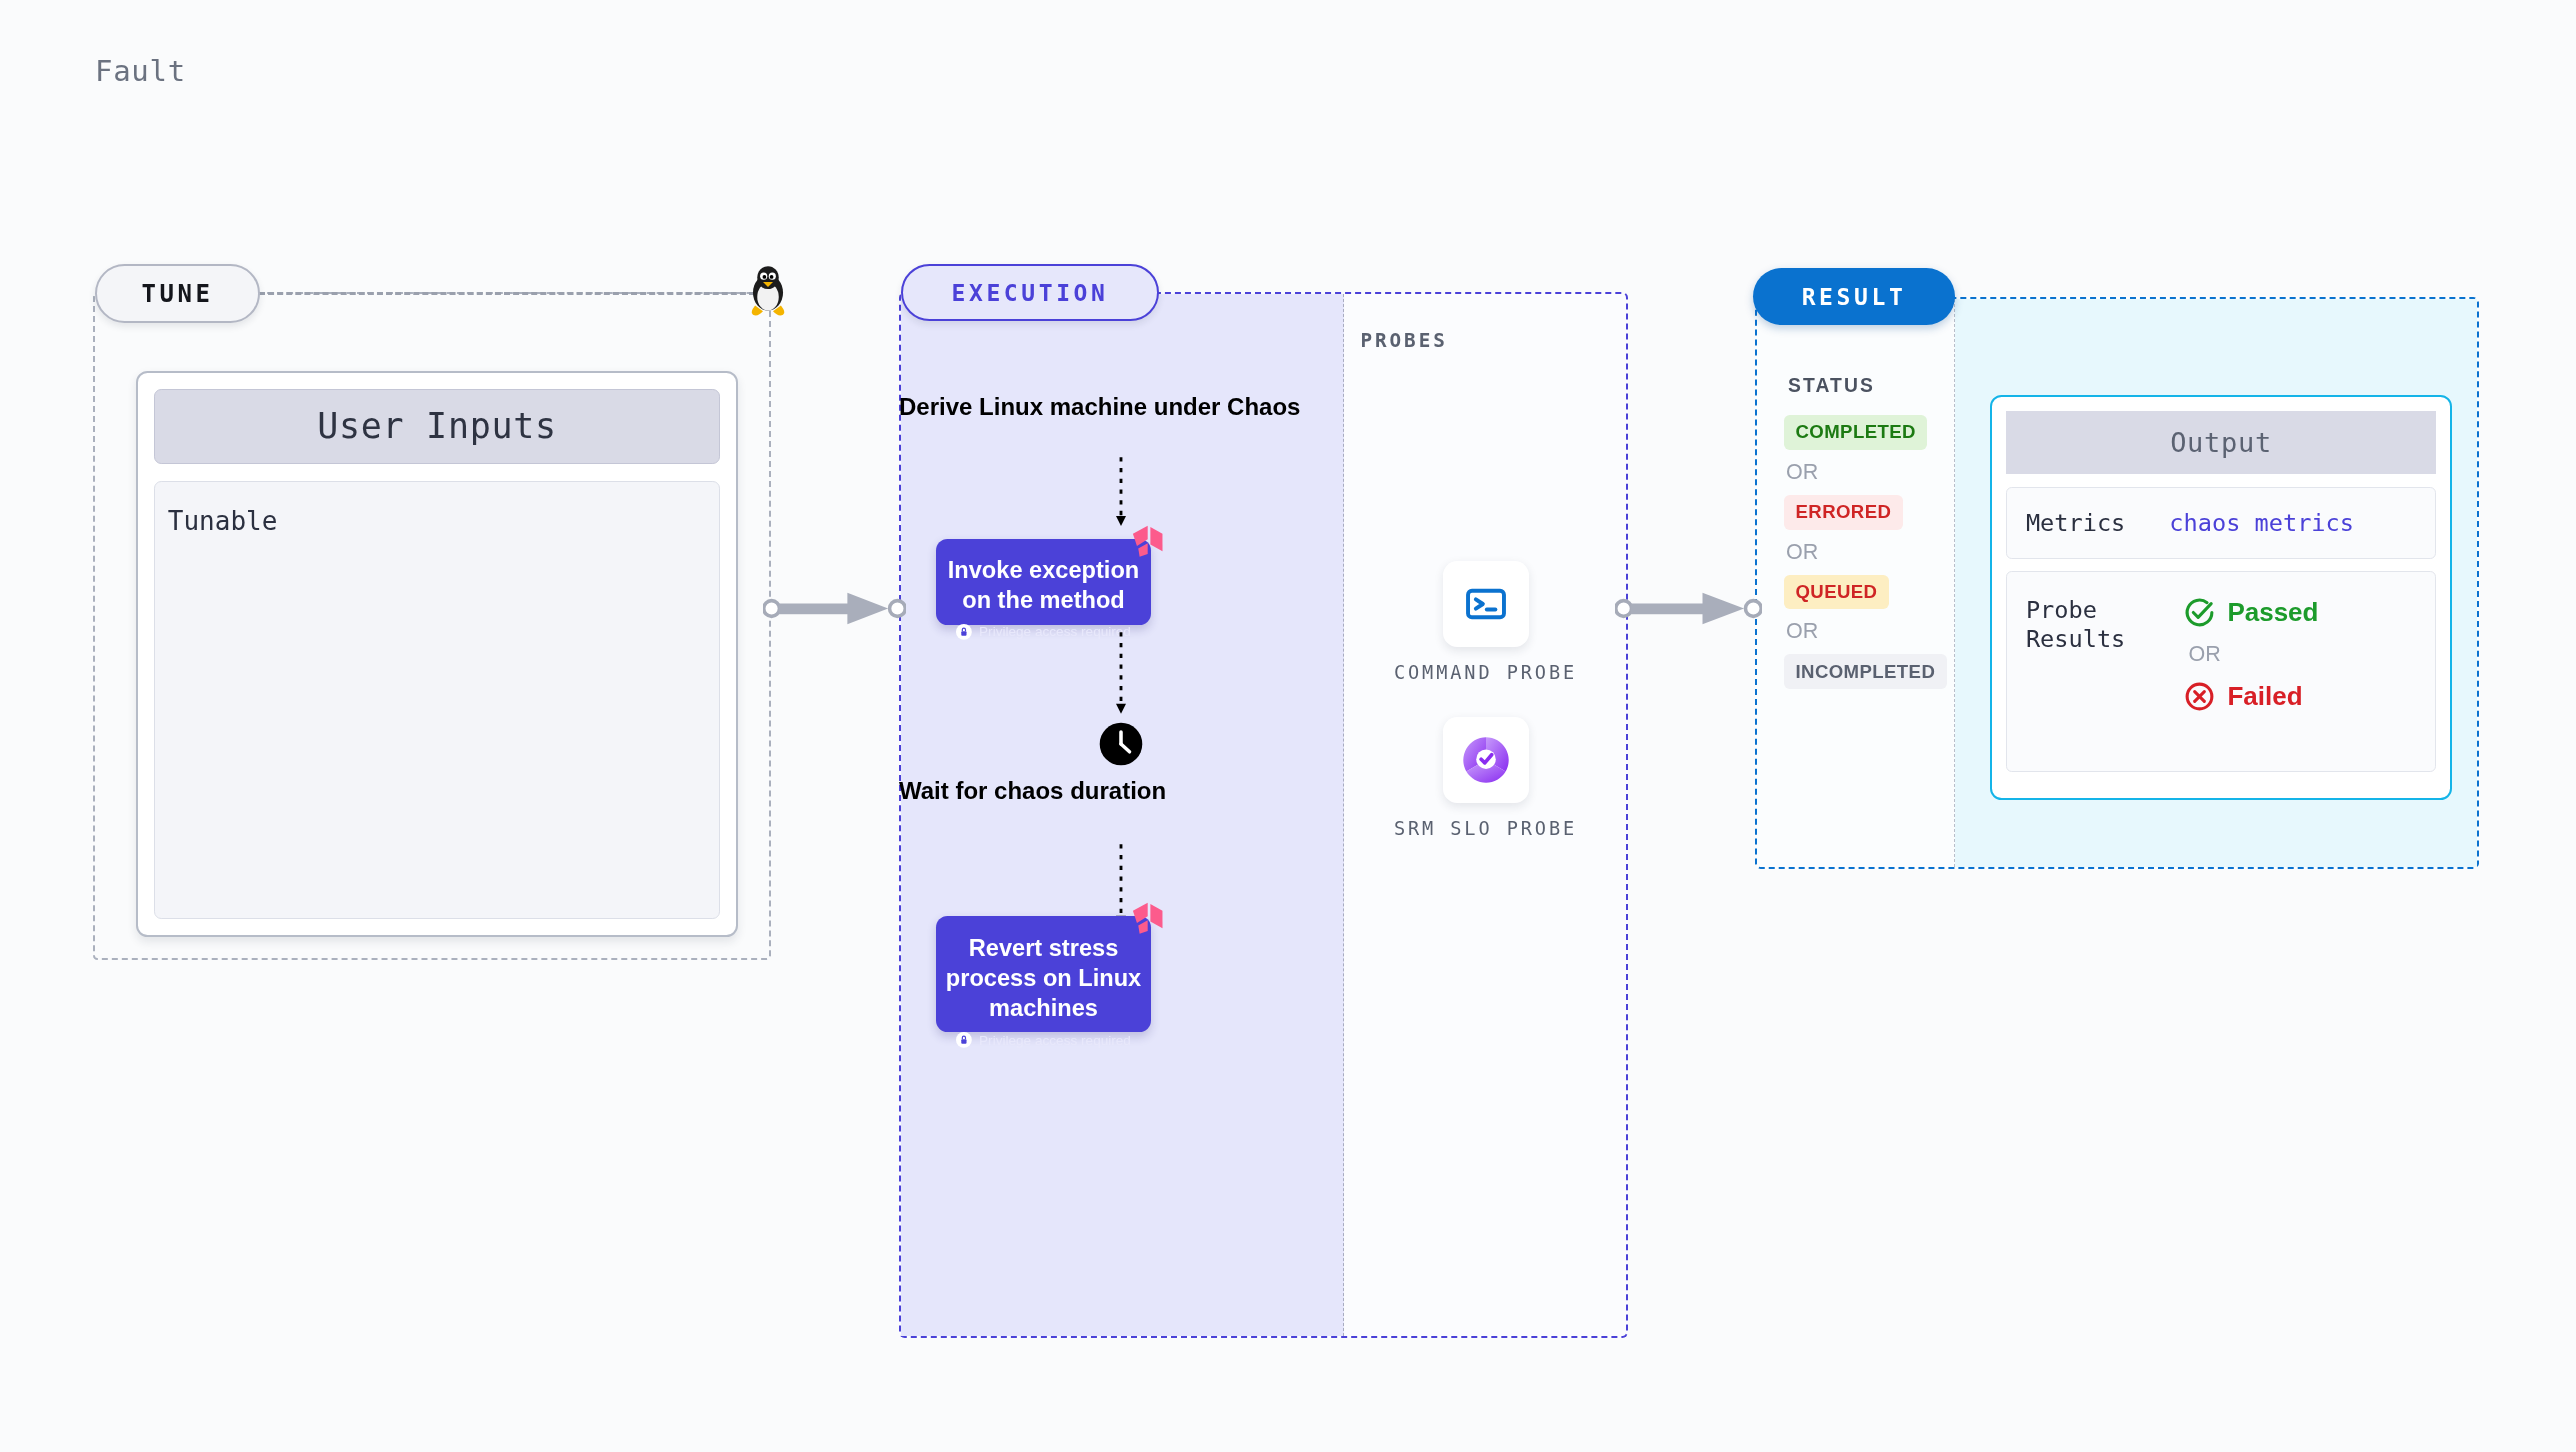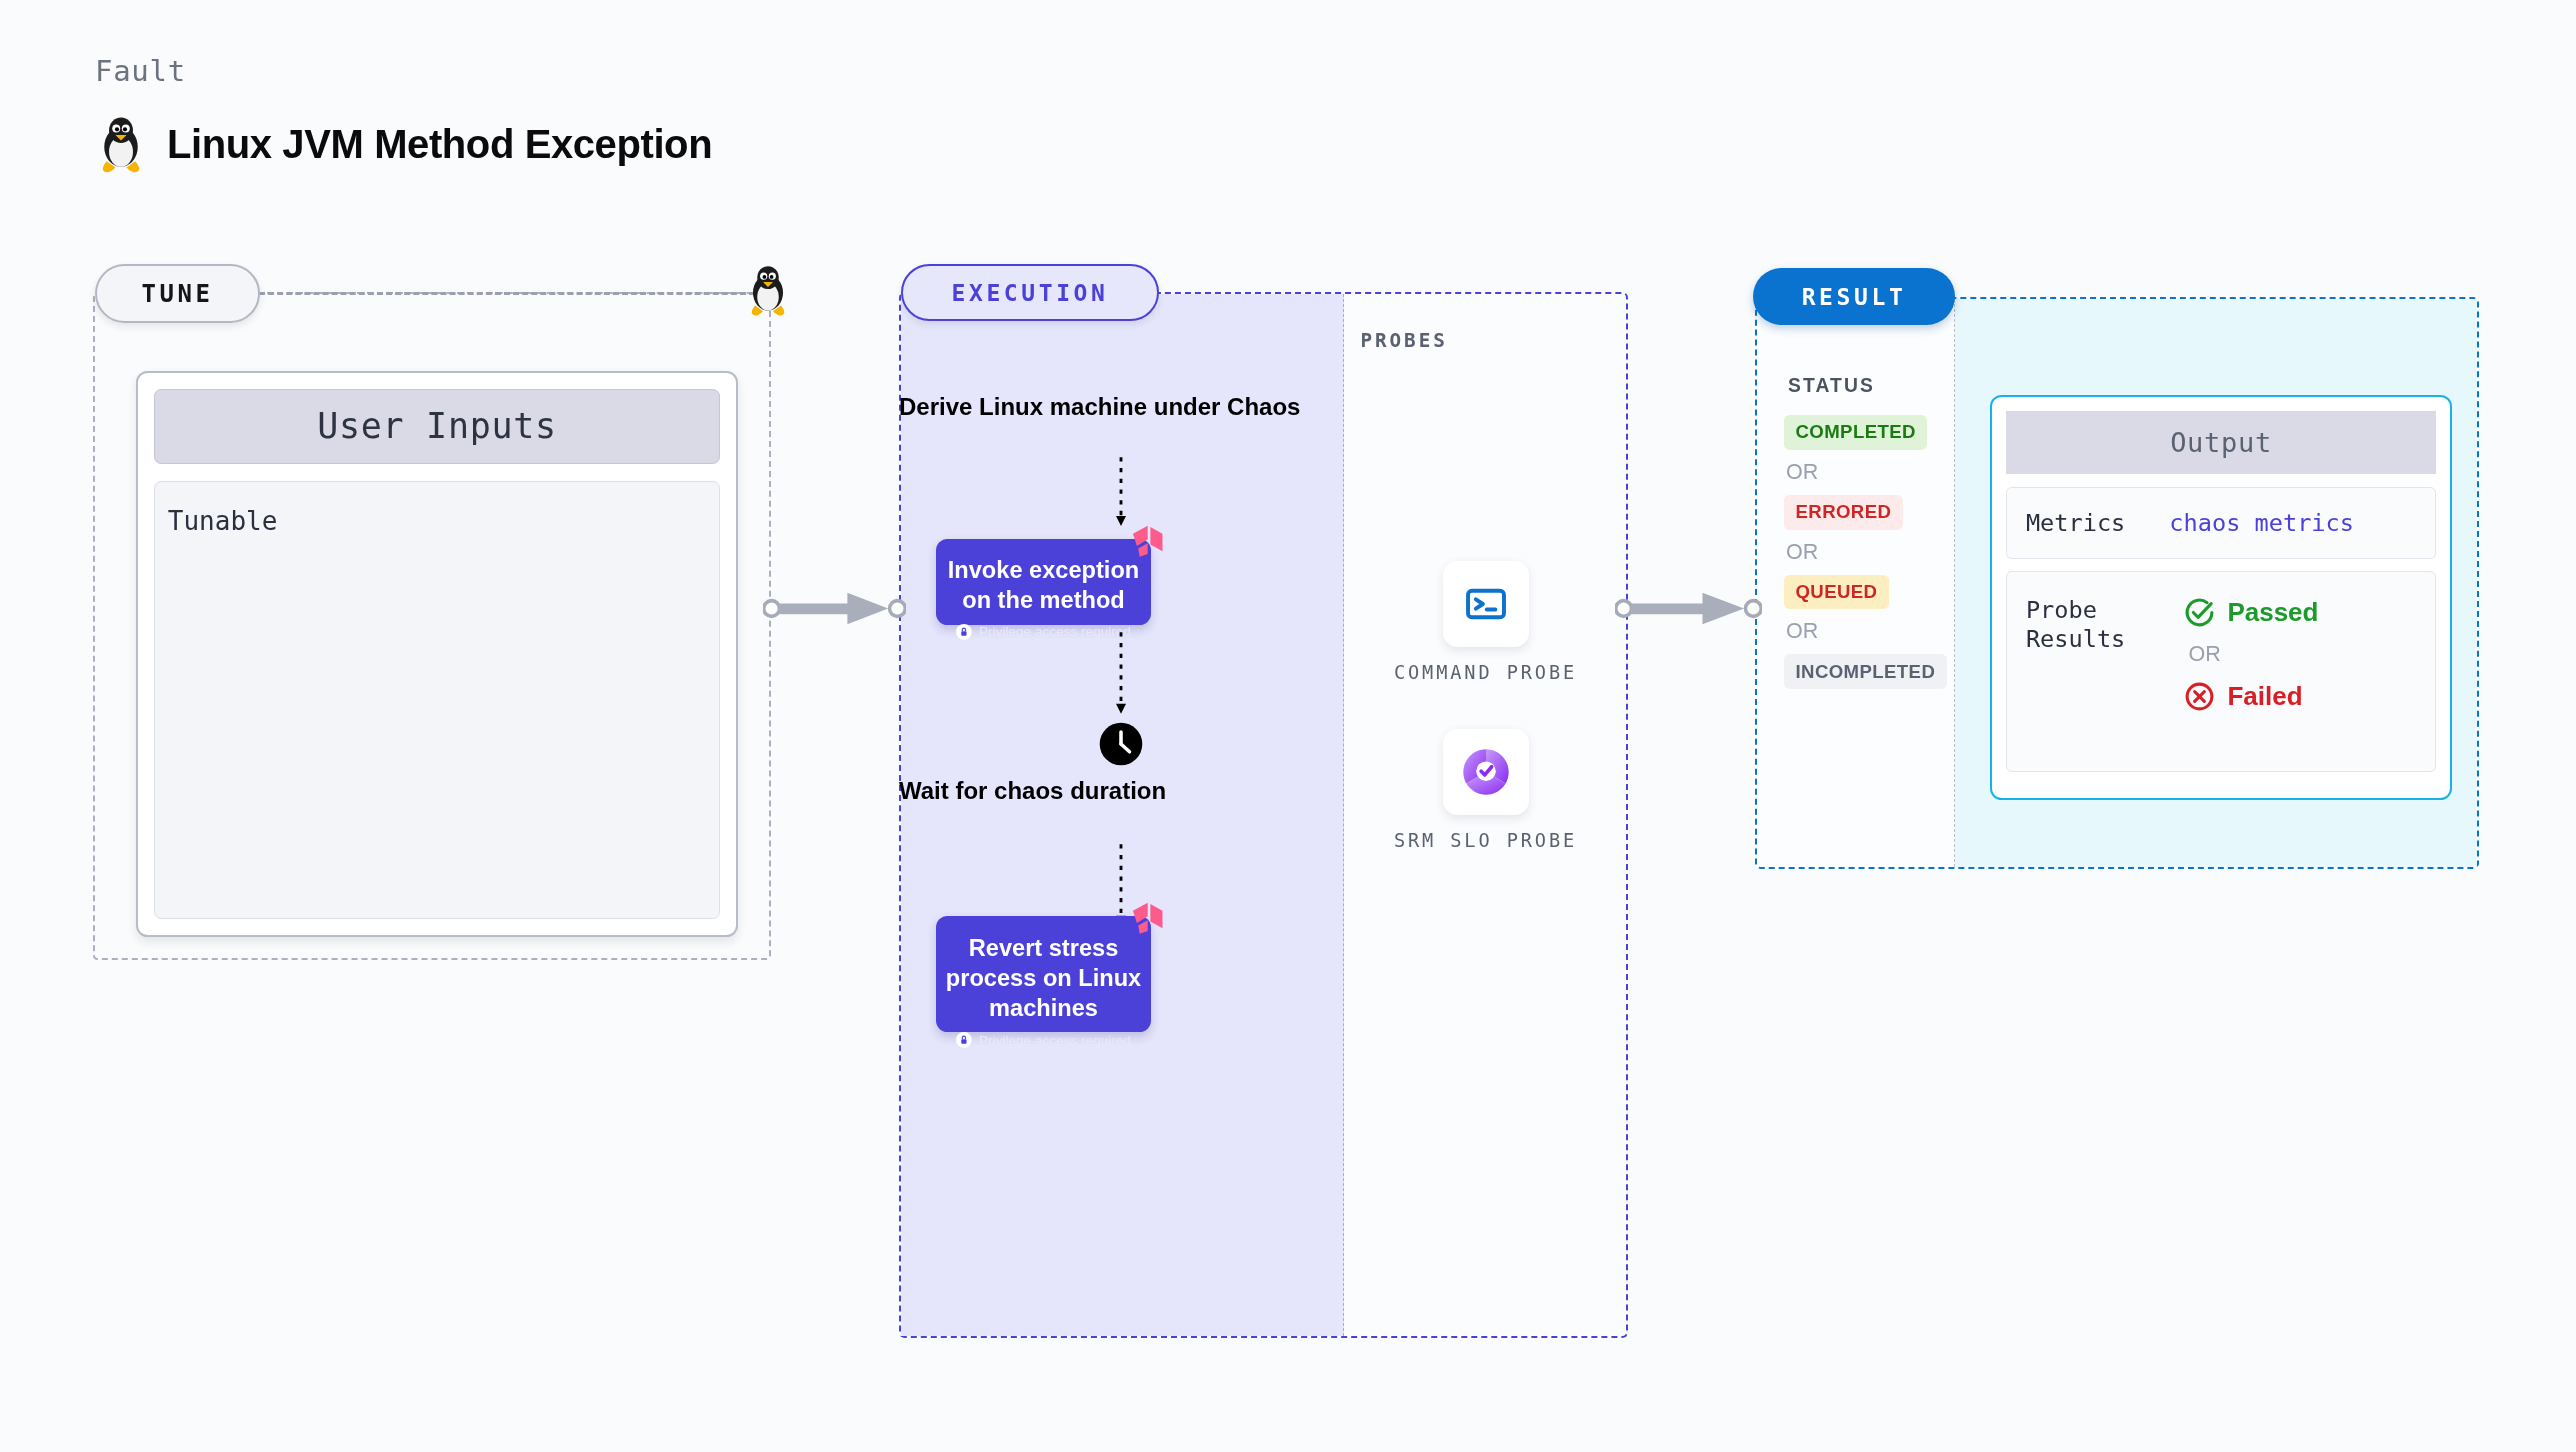--- a/index.html
+++ b/index.html
@@ -227,37 +227,20 @@
   }
   .verdict { display: flex; align-items: center; gap: 11.5px; }
   .verdict-text { font-size: 26px; font-weight: bold; }
 </style>
 </head>
 <body>
 
 <div class="stage">
 
   <div class="fault-label">Fault</div>
-  <div class="title-row">
-    <span>
-      <svg class="tux" viewBox="0 0 64 74">
-        <ellipse cx="32" cy="40" rx="21" ry="25" fill="#1c1c1c"></ellipse>
-        <ellipse cx="32" cy="46" rx="15" ry="19" fill="#f2f2f2"></ellipse>
-        <ellipse cx="32" cy="19" rx="15" ry="16" fill="#1c1c1c"></ellipse>
-        <circle cx="26" cy="17" r="5" fill="#fff"></circle>
-          <circle cx="38" cy="17" r="5" fill="#fff"></circle>
-        <circle cx="27" cy="18" r="2.6" fill="#000"></circle>
-          <circle cx="37" cy="18" r="2.6" fill="#000"></circle>
-        <path d="M25 25 L39 25 L32 32 Z" fill="#f4b400"></path>
-        <path d="M14 58 q-8 10 -3 13 q7 3 14 -5 z" fill="#f4b400"></path>
-        <path d="M50 58 q8 10 3 13 q-7 3 -14 -5 z" fill="#f4b400"></path>
-      </svg>
-    </span>
-    <span class="title-text">Linux JVM Method Exception</span>
-  </div>
 
   <div class="tune-panel"></div>
   <div class="tune-dash-line"></div>
   <div class="pill pill-tune">TUNE</div>
   <span class="tune-tux">
     <svg viewBox="0 0 64 74" width="46" height="53">
       <ellipse cx="32" cy="40" rx="21" ry="25" fill="#1c1c1c"></ellipse>
       <ellipse cx="32" cy="46" rx="15" ry="19" fill="#f2f2f2"></ellipse>
       <ellipse cx="32" cy="19" rx="15" ry="16" fill="#1c1c1c"></ellipse>
       <circle cx="26" cy="17" r="5" fill="#fff"></circle>
@@ -358,21 +341,21 @@
       <div class="probe-tile">
         <svg width="50" height="50" viewBox="0 0 64 64">
           <rect x="9" y="15" width="46" height="34" rx="5" fill="none" stroke="#0b72cf" stroke-width="5"></rect>
           <polyline points="19,26 28,32 19,38" fill="none" stroke="#0b72cf" stroke-width="5" stroke-linecap="round" stroke-linejoin="round"></polyline>
           <line x1="33" y1="39" x2="44" y2="39" stroke="#0b72cf" stroke-width="5" stroke-linecap="round"></line>
         </svg>
       </div>
       <div class="probe-name">COMMAND PROBE</div>
     </div>
 
-    <div class="probe-item" style="top:437px;">
+    <div class="probe-item" style="top:425px;">
       <div class="probe-tile">
         <svg width="52" height="52" viewBox="0 0 64 64">
           <defs>
             <linearGradient id="sloGrad" x1="0" y1="0" x2="1" y2="1">
               <stop offset="0%" stop-color="#c79bfb"></stop>
                 <stop offset="100%" stop-color="#8a2df0"></stop>
             </linearGradient>
           </defs>
           <path d="M32 4 a28 28 0 0 1 24.2 42 L39 36 a8 8 0 0 0 -7 -12 Z" fill="url(#sloGrad)"></path>
           <path d="M7.8 46 A28 28 0 0 1 32 4 v20 a8 8 0 0 0 -7 12 Z" fill="url(#sloGrad)"></path>

